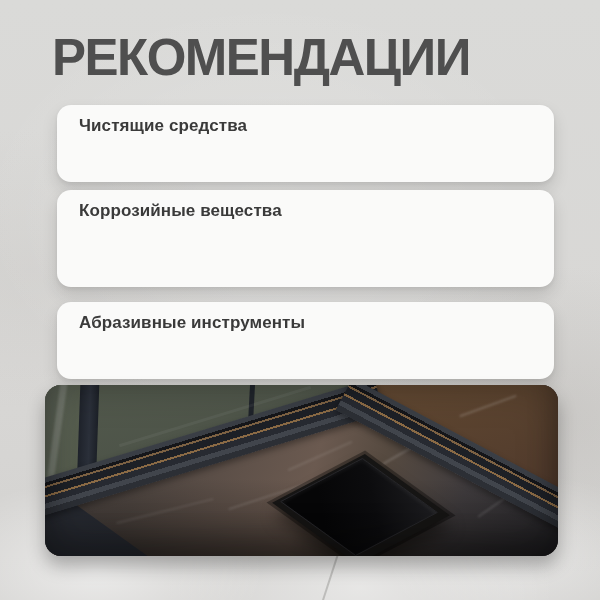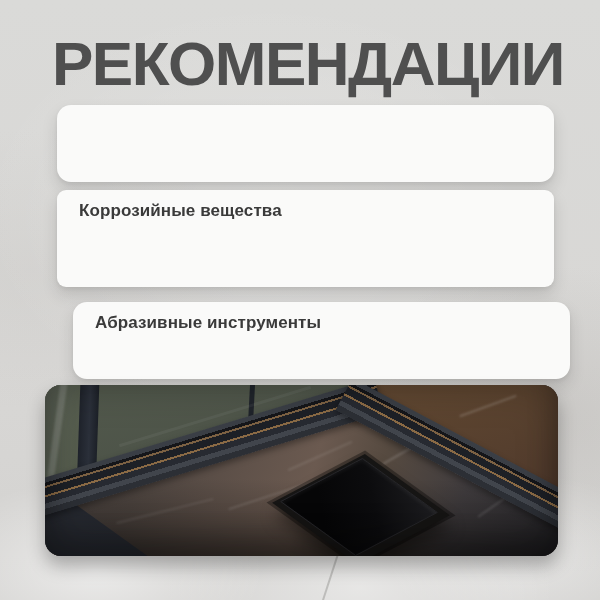--- a/index.html
+++ b/index.html
@@ -22,33 +22,33 @@
       radial-gradient(300px 200px at 5% 45%, rgba(198,196,193,.30), transparent 70%),
       linear-gradient(180deg, #dadad8 0%, #d8d7d5 60%, #d3d2d0 100%);
   }
   .bg-crack {
     position:absolute; left:330px; top:548px; width:2px; height:55px;
     background:rgba(90,88,85,.28); transform:rotate(18deg); filter:blur(.6px);
   }
 
   .page-title {
     position:absolute; left:52px; top:28px; width:500px;
-    font-size:62px; font-weight:700; letter-spacing:-1.5px;
+    font-size:51px; font-weight:700; letter-spacing:-1.5px;
     color:#4f4f4f; white-space:nowrap;
   }
 
   .card {
     position:absolute; left:57px; width:497px;
     background:#fafaf9; border-radius:14px;
     box-shadow:0 8px 16px rgba(0,0,0,.13), 0 2px 4px rgba(0,0,0,.06);
     padding:11px 20px 10px 22px;
   }
   .card-1 { top:105px; height:77px; }
-  .card-2 { top:190px; height:97px;border-radius:9px; }
-  .card-3 { top:302px; height:77px;margin-left:16px; }
+  .card-2 { top:190px; height:97px; }
+  .card-3 { top:302px; height:77px; }
 
   .accent-tab {
     position:absolute; left:-16px; width:26px; border-radius:8px;
     background:linear-gradient(180deg,#1ba183 0%, #0f7a76 55%, #0a5c68 100%);
     z-index:-1;
     box-shadow:0 3px 6px rgba(0,0,0,.25);
     display:flex; align-items:center;
   }
   .card-1 .accent-tab, .card-3 .accent-tab { top:17px; height:44px; }
   .card-2 .accent-tab { top:25px; height:50px; }
@@ -148,20 +148,21 @@
 
 <div class="bg-texture"></div>
 <div class="bg-crack"></div>
 
 <h1 class="page-title">РЕКОМЕНДАЦИИ</h1>
 
 <div class="card card-1">
   <div class="accent-tab">
     <span class="marker">▶</span>
   </div>
+  <div class="card-heading">Чистящие средства</div>
 </div>
 
 <div class="card card-2">
   <div class="accent-tab">
     <span class="marker">▶</span>
   </div>
   <div class="card-heading">Коррозийные вещества</div>
 </div>
 
 <div class="card card-3">

